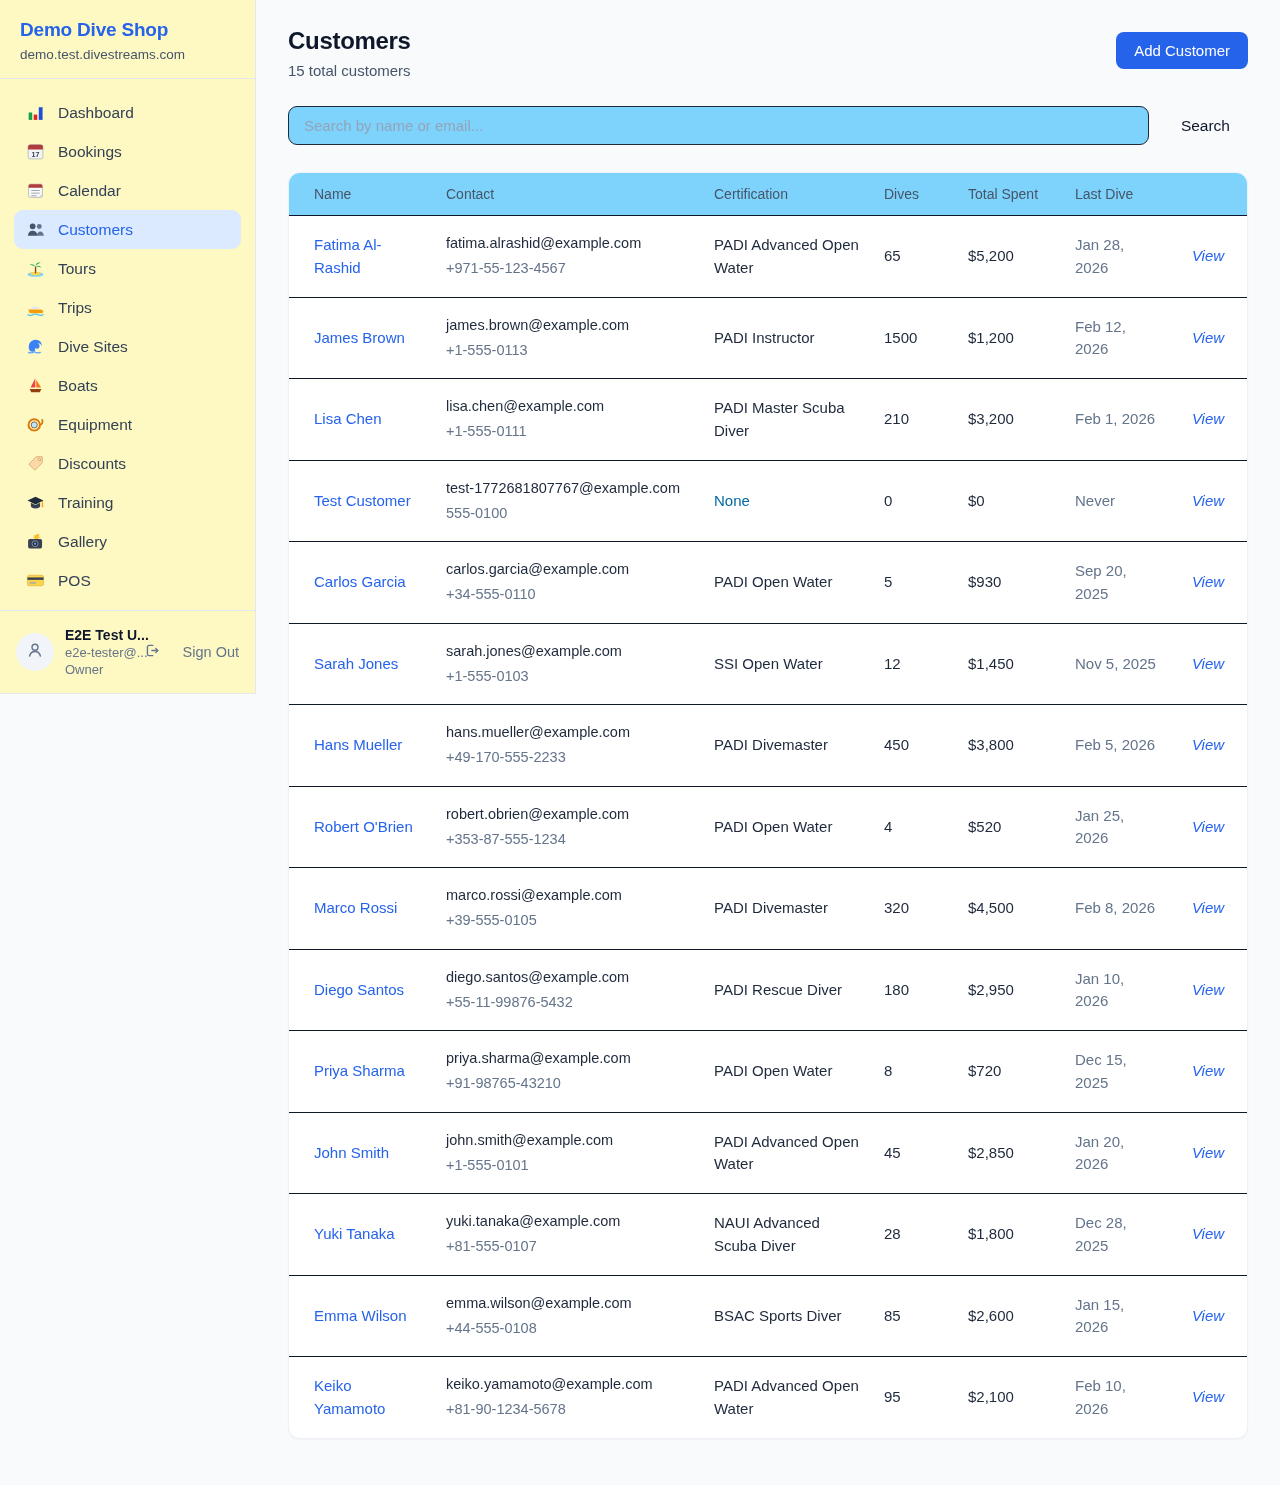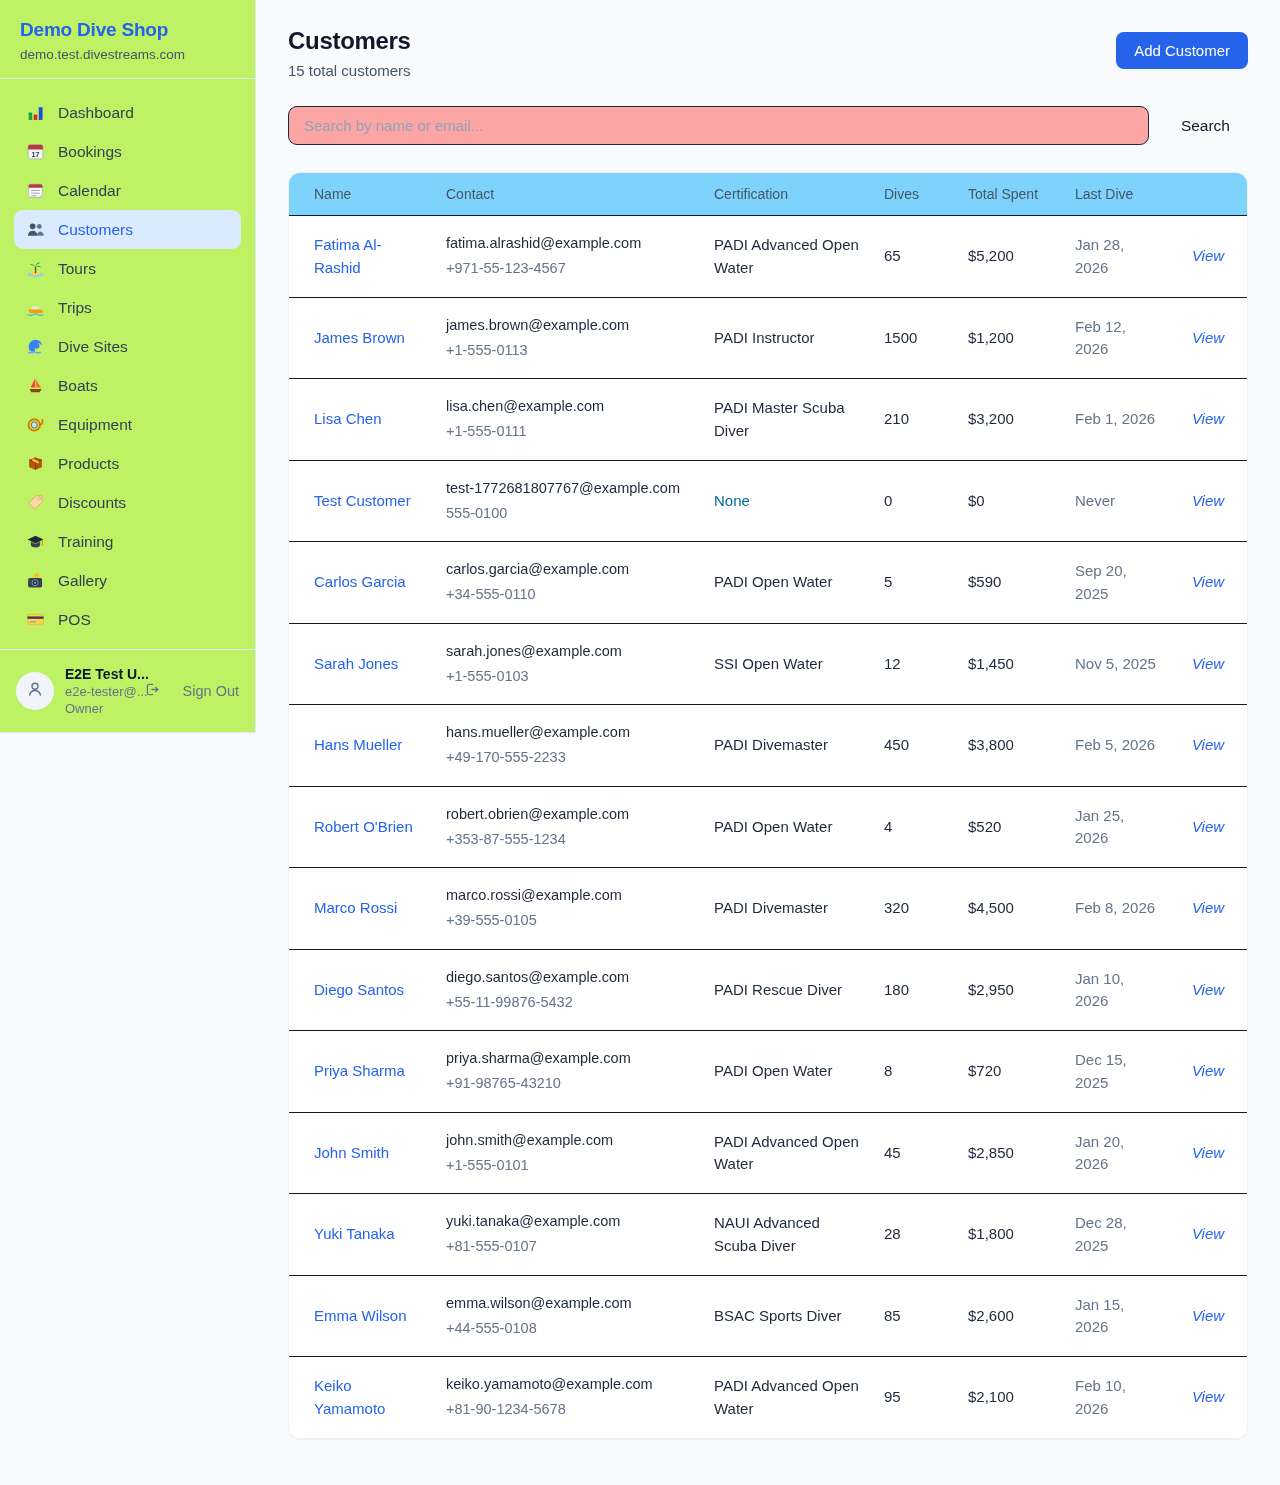--- a/index.html
+++ b/index.html
@@ -7,21 +7,21 @@
   body {
     font-family:"Liberation Sans", sans-serif;
     background:#f8fafc; color:#0f172a;
     -webkit-font-smoothing:antialiased;
     position:relative; overflow:hidden;
   }
 
   
   .sidebar {
     position:absolute; left:0; top:0; width:256px;
-    background:#bef264;
+    background:#fef9c3;
     border-right:1px solid #e2e8f0;
     border-bottom:1px solid #e2e8f0;
   }
   .sidebar-header { padding:19px 20px 16px; }
   .shop-name { color:#2563eb; font-size:19px; font-weight:700; letter-spacing:-.2px; }
   .shop-domain { margin-top:6px; color:#475569; font-size:13.5px; }
   .nav { border-top:1px solid #e2e8f0; padding:14px 14px 10px; }
   .nav-item {
     display:flex; align-items:center; gap:13px;
     padding:10px 12px; border-radius:9px;
@@ -54,21 +54,21 @@
   .page-title { font-size:24px; font-weight:700; color:#0f172a; letter-spacing:-.3px; }
   .page-subtitle { margin-top:7px; font-size:15px; color:#475569; }
   .btn-primary {
     background:#2563eb; color:#ffffff; border:none; border-radius:8px;
     font-family:inherit; font-size:15px; font-weight:500;
     padding:10px 18px; cursor:pointer; margin-top:5px;
   }
 
   .search-row { margin-top:27px; display:flex; align-items:center; }
   .search-input {
-    flex:1; height:39px; background:#fca5a5;
+    flex:1; height:39px; background:#7dd3fc;
     border:1px solid #1e293b; border-radius:9px;
     padding:0 15px; font-family:inherit; font-size:15px; color:#0f172a;
   }
   .search-input::placeholder { color:#94a3b8; }
   .search-btn {
     background:none; border:none; font-family:inherit;
     font-size:15.5px; color:#0f172a; cursor:pointer;
     padding:8px 0; margin:0 18px 0 32px;
   }
 
@@ -193,31 +193,20 @@
       </div>
       <div class="nav-item">
         <span class="nav-icon">
           <svg viewBox="0 0 18 18">
             <circle cx="7.8" cy="9.4" r="5.4" fill="none" stroke="#d97706" stroke-width="1.8"></circle>
             <circle cx="7.8" cy="9.4" r="2.9" fill="#bae6fd" stroke="#78350f" stroke-width=".7"></circle>
             <path d="M13.2 9.2c2.2-.1 2.8-2.2 2.2-4.7" stroke="#d97706" stroke-width="1.6" fill="none" stroke-linecap="round"></path>
           </svg>
         </span>
         <span>Equipment</span>
-      </div>
-      <div class="nav-item">
-        <span class="nav-icon">
-          <svg viewBox="0 0 18 18">
-            <path d="M3 5.5 9 3l6 2.5v7L9 15l-6-2.5z" fill="#b45309"></path>
-            <path d="M3 5.5 9 8l6-2.5" stroke="#7c2d12" stroke-width=".8" fill="none"></path>
-            <path d="M9 8v7" stroke="#7c2d12" stroke-width=".8"></path>
-            <path d="M6 4.2 12 6.8v2.4L6 6.6z" fill="#fcd34d" opacity=".9"></path>
-          </svg>
-        </span>
-        <span>Products</span>
       </div>
       <div class="nav-item">
         <span class="nav-icon">
           <svg viewBox="0 0 18 18">
             <path d="M2.6 9.6l7-7h5.8v5.8l-7 7z" fill="#fcd9a8" stroke="#d9a866" stroke-width=".8"></path>
             <circle cx="12.7" cy="5.3" r="1.1" fill="#fff" stroke="#b98a4e" stroke-width=".7"></circle>
           </svg>
         </span>
         <span>Discounts</span>
       </div>
@@ -366,21 +355,21 @@
   </tr>
 
   <tr>
     <td><a class="name-link" href="#">Carlos Garcia</a></td>
     <td>
       <div class="email">carlos.garcia@example.com</div>
       <div class="phone">+34-555-0110</div>
     </td>
     <td class="cert">PADI Open Water</td>
     <td>5</td>
-    <td>$590</td>
+    <td>$930</td>
     <td class="last-dive">Sep 20, 2025</td>
     <td class="col-view"><a class="view-link" href="#">View</a></td>
   </tr>
 
   <tr>
     <td><a class="name-link" href="#">Sarah Jones</a></td>
     <td>
       <div class="email">sarah.jones@example.com</div>
       <div class="phone">+1-555-0103</div>
     </td>

